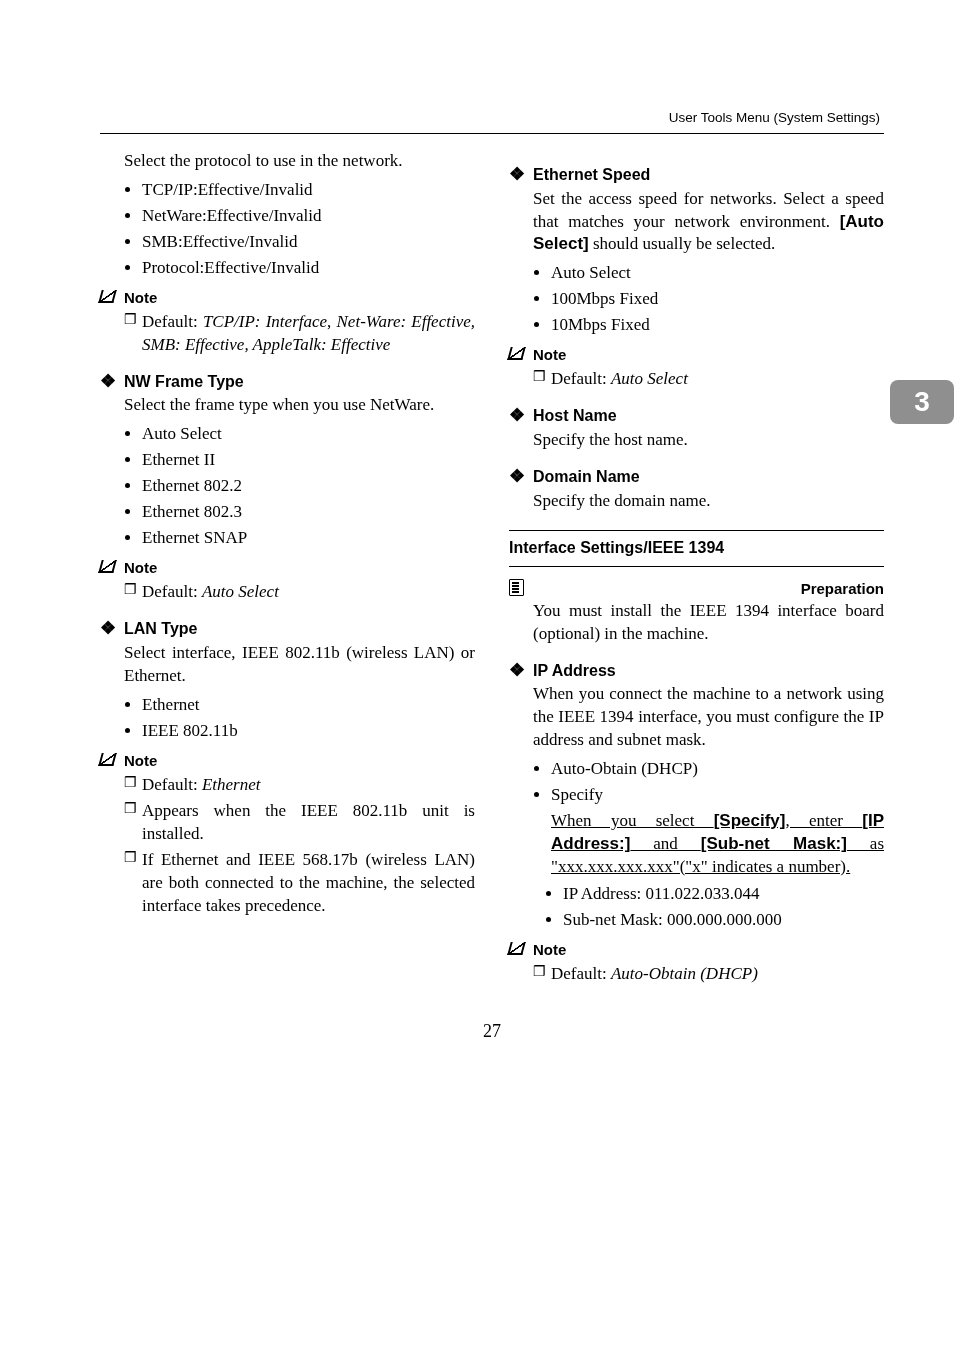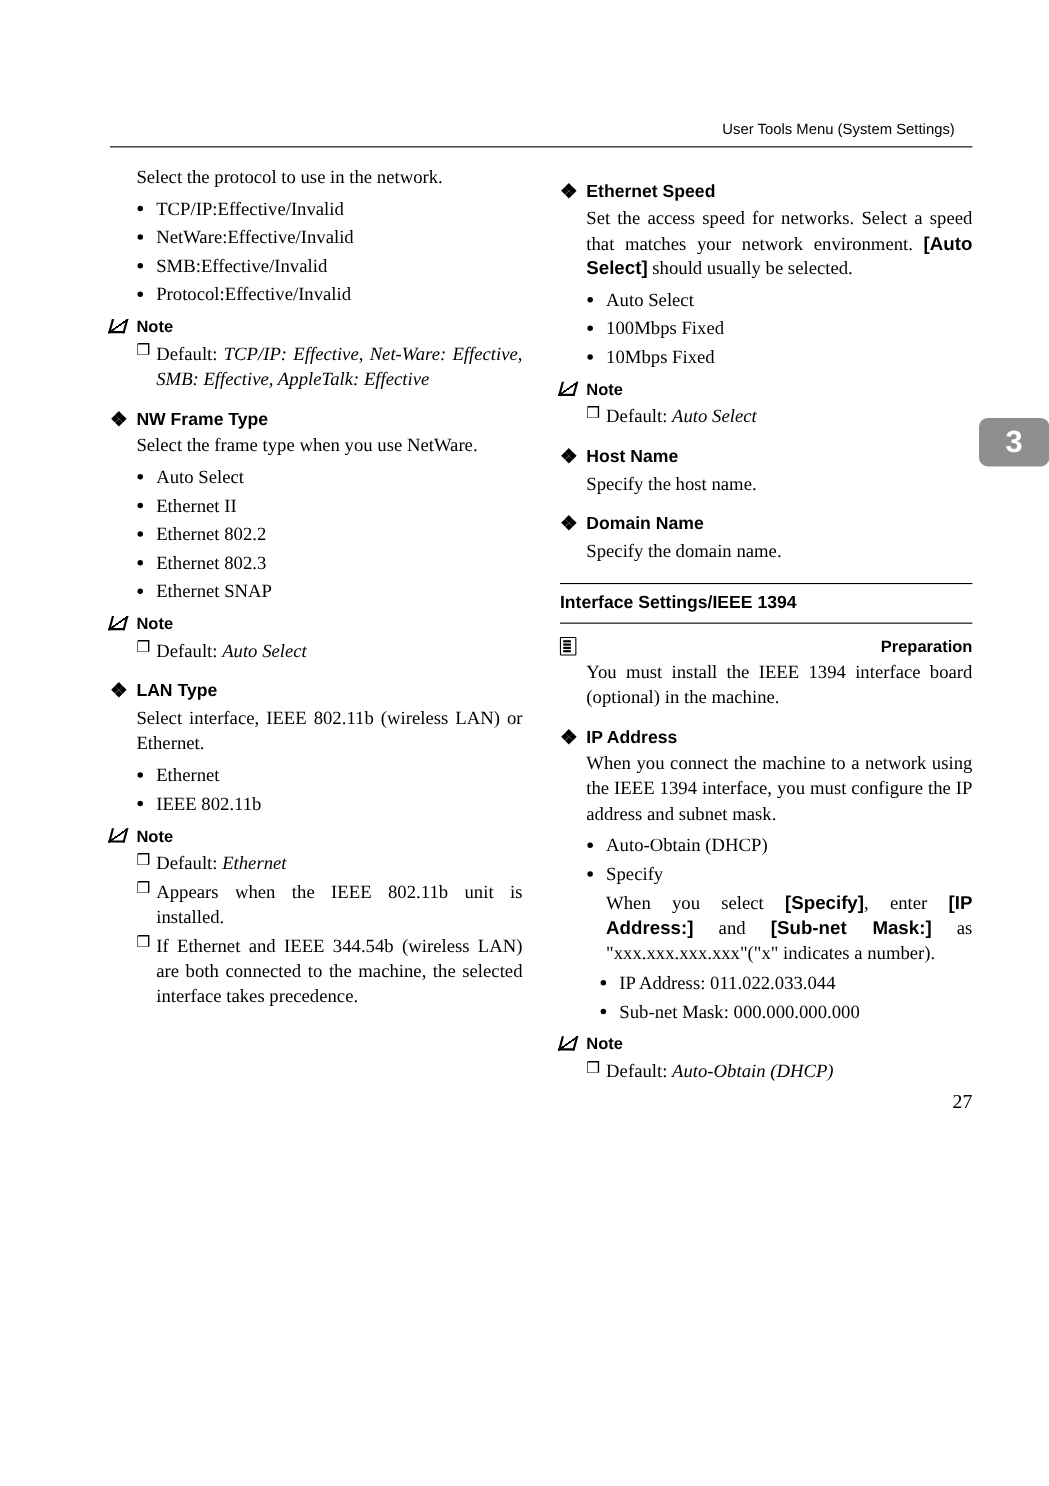--- a/index.html
+++ b/index.html
@@ -12,21 +12,21 @@
     width: 954px;
     padding: 50px 70px 40px 100px;
   }
   .header-area {
     height: 84px;
     border-bottom: 1px solid #000;
     position: relative;
   }
   .header-text {
     position: absolute;
-    right: 16px;
+    right: 4px;
     bottom: 6px;
     font-family: Arial, Helvetica, sans-serif;
     font-size: 13.5px;
   }
   .columns {
     display: flex;
     gap: 34px;
     margin-top: 16px;
   }
   .col {
@@ -162,27 +162,29 @@
     margin: 18px 0 4px 0;
   }
   .section-rule .t {
     font-family: Arial, Helvetica, sans-serif;
     font-weight: bold;
     font-size: 16px;
   }
   .bold-sans { font-family: Arial, Helvetica, sans-serif; font-weight: bold; }
   em { font-style: italic; }
   .pagenum {
-    text-align: right;
+    text-align: center;
     font-size: 18px;
+    margin-top: 30px;
   }
   .nested-para {
     padding-left: 42px;
     text-align: justify;
     margin-top: 2px;
+    text-decoration: underline;
   }
 </style>
 </head>
 <body>
 <div class="page-wrap">
 
 <div class="header-area">
   <span class="header-text">User Tools Menu (System Settings)</span>
 </div>
 
@@ -196,21 +198,21 @@
 
     <div class="body-text">Select the protocol to use in the network.</div>
     <ul class="bullets">
       <li>TCP/IP:Effective/Invalid</li>
       <li>NetWare:Effective/Invalid</li>
       <li>SMB:Effective/Invalid</li>
       <li>Protocol:Effective/Invalid</li>
     </ul>
     <div class="note-head">Note</div>
     <ul class="check-list">
-      <li><span>Default: </span><em>TCP/IP: Effective</em><span>, </span><em>Net-Ware: Effective, SMB: Effective, AppleTalk: Effective</em></li>
+      <li><span>Default: </span><em>TCP/IP: Interface</em><span>, </span><em>Net-Ware: Effective, SMB: Effective, AppleTalk: Effective</em></li>
     </ul>
 
     <div class="diamond-head">NW Frame Type</div>
     <div class="body-text">Select the frame type when you use NetWare.</div>
     <ul class="bullets">
       <li>Auto Select</li>
       <li>Ethernet II</li>
       <li>Ethernet 802.2</li>
       <li>Ethernet 802.3</li>
       <li>Ethernet SNAP</li>
@@ -223,21 +225,21 @@
     <div class="diamond-head">LAN Type</div>
     <div class="body-text">Select interface, IEEE 802.11b (wireless LAN) or Ethernet.</div>
     <ul class="bullets">
       <li>Ethernet</li>
       <li>IEEE 802.11b</li>
     </ul>
     <div class="note-head">Note</div>
     <ul class="check-list">
       <li><span>Default: </span><em>Ethernet</em></li>
       <li>Appears when the IEEE 802.11b unit is installed.</li>
-      <li>If Ethernet and IEEE 344.54b (wireless LAN) are both connected to the machine, the selected interface takes precedence.</li>
+      <li>If Ethernet and IEEE 568.17b (wireless LAN) are both connected to the machine, the selected interface takes precedence.</li>
     </ul>
 
   </div>
 
   <div class="col">
 
     <div class="diamond-head">Ethernet Speed</div>
     <div class="body-text">
       <span>Set the access speed for networks. Select a speed that matches your network environment. </span><span class="bold-sans">[Auto Select]</span><span> should usually be selected.</span>
     </div>

